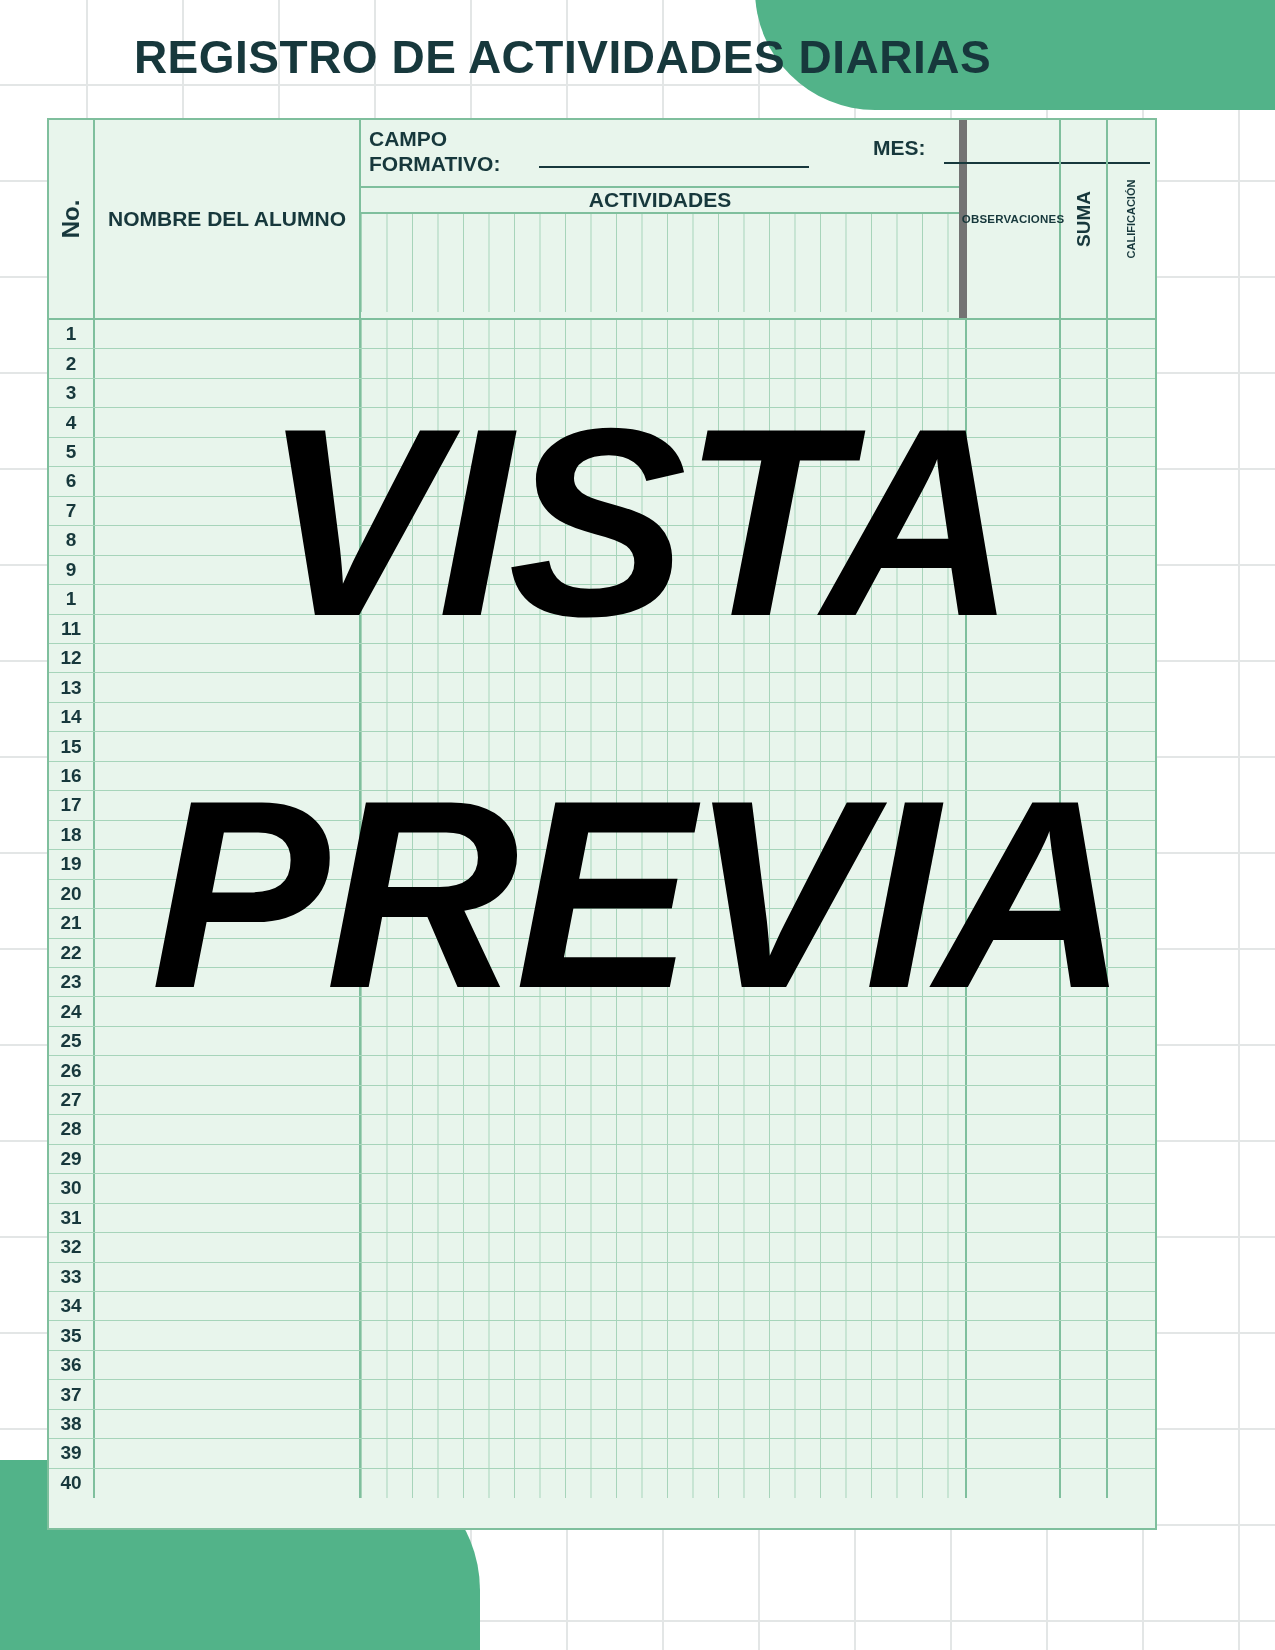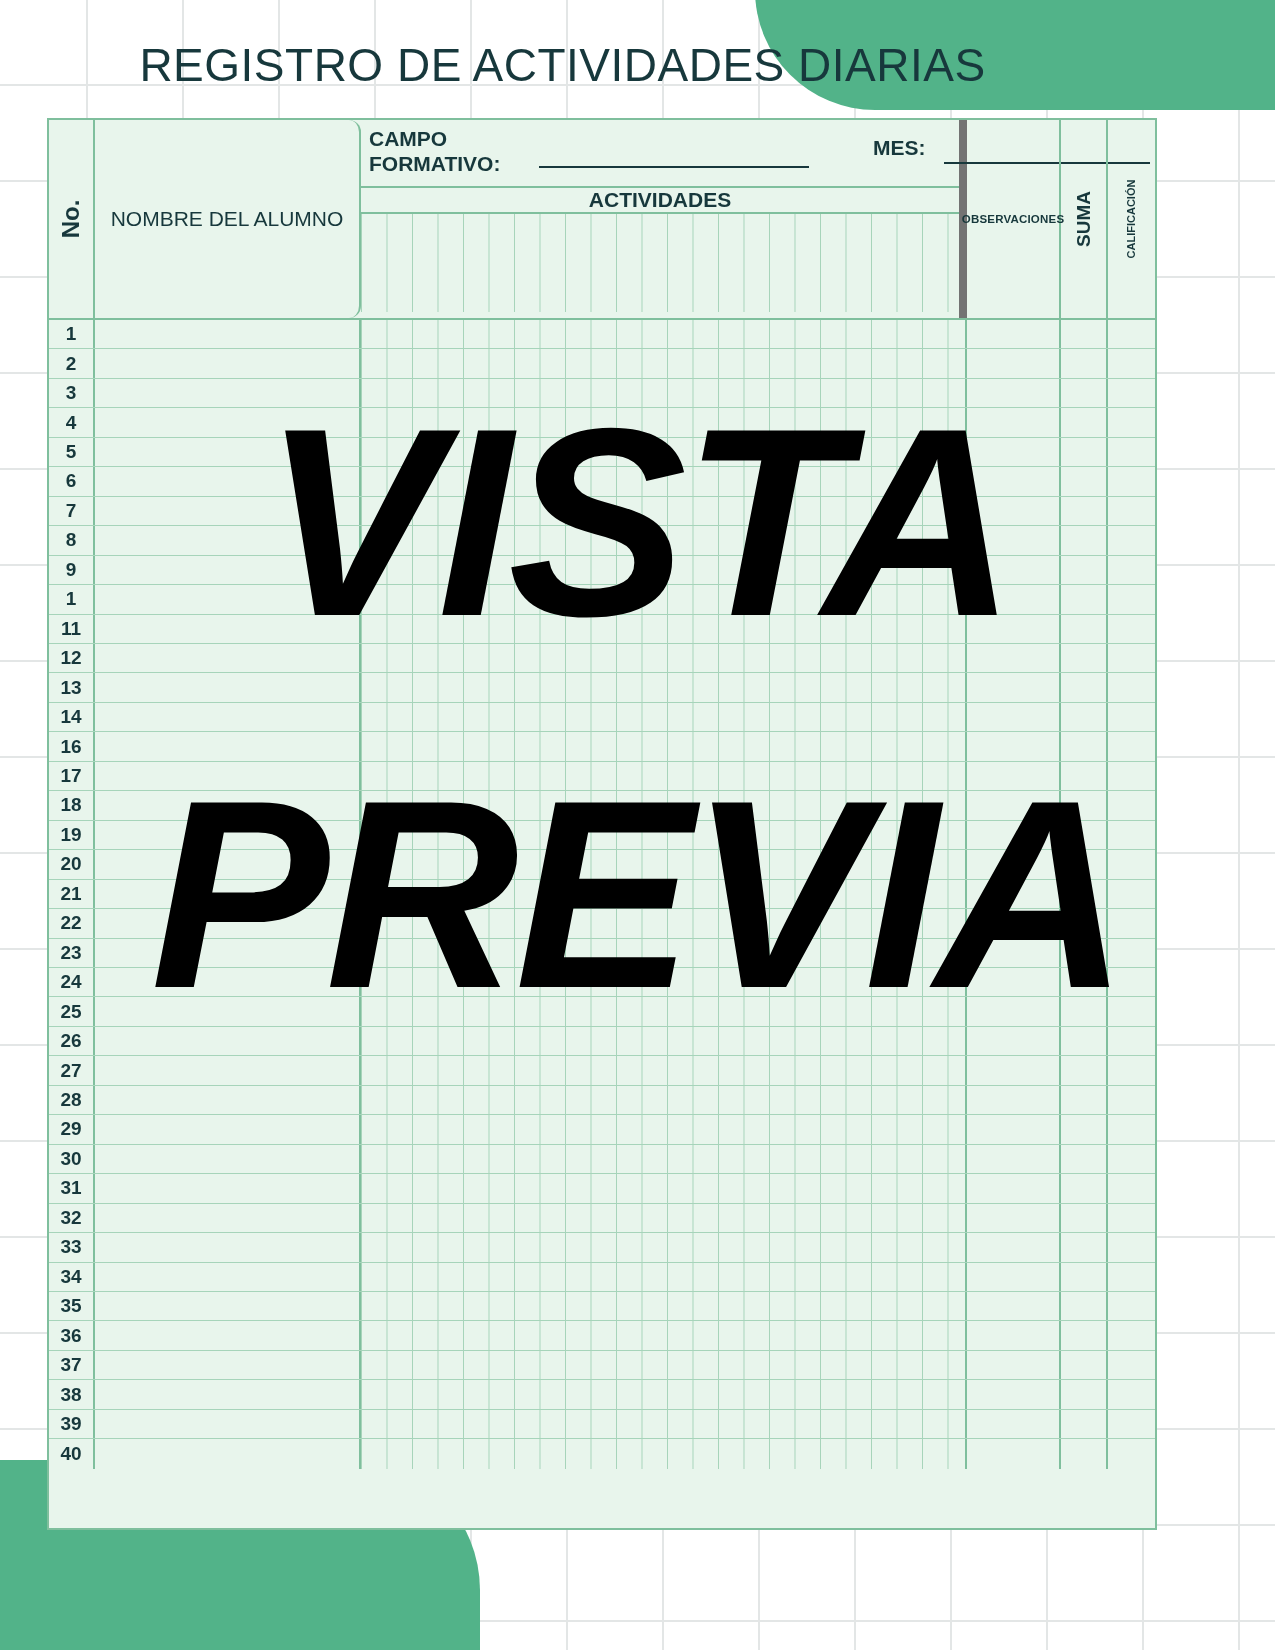--- a/index.html
+++ b/index.html
@@ -48,25 +48,24 @@
   }
 
   
   .title {
     position: absolute;
     top: 30px;
     left: 0;
     width: 1125px;
     text-align: center;
     font-size: 46px;
-    font-weight: normal;
+    font-weight: bold;
     letter-spacing: 0.5px;
     color: #17383c;
     z-index: 4;
-    margin-top: 8px;
   }
 
   
   .sheet {
     position: absolute;
     left: 47px;
     top: 118px;
     width: 1110px;
     height: 1412px;
     box-sizing: border-box;
@@ -99,24 +98,23 @@
   }
   .col-name {
     position: absolute;
     left: 46px; top: 0;
     width: 266px; height: 100%;
     box-sizing: border-box;
     border-right: 2px solid #7fbf9d;
     display: flex; align-items: center; justify-content: center;
     text-align: center;
     font-size: 21px;
-    font-weight: normal;
+    font-weight: bold;
     line-height: 1.35;
     color: #17383c;
-    border-radius: 12px;
   }
   .col-mid {
     position: absolute;
     left: 312px; top: 0;
     right: 188px; height: 100%;
     box-sizing: border-box;
     border-right: 8px solid #737373;
   }
   .mid-top {
     position: relative;
@@ -462,20 +460,28 @@
       </div>
       <div class="row">
         <div class="cell-no">14</div>
         <div class="cell-name"></div>
         <div class="cell-act"></div>
         <div class="cell-obs"></div>
         <div class="cell-suma"></div>
         <div class="cell-cal"></div>
       </div>
       <div class="row">
+        <div class="cell-no">15</div>
+        <div class="cell-name"></div>
+        <div class="cell-act"></div>
+        <div class="cell-obs"></div>
+        <div class="cell-suma"></div>
+        <div class="cell-cal"></div>
+      </div>
+      <div class="row">
         <div class="cell-no">16</div>
         <div class="cell-name"></div>
         <div class="cell-act"></div>
         <div class="cell-obs"></div>
         <div class="cell-suma"></div>
         <div class="cell-cal"></div>
       </div>
       <div class="row">
         <div class="cell-no">17</div>
         <div class="cell-name"></div>

